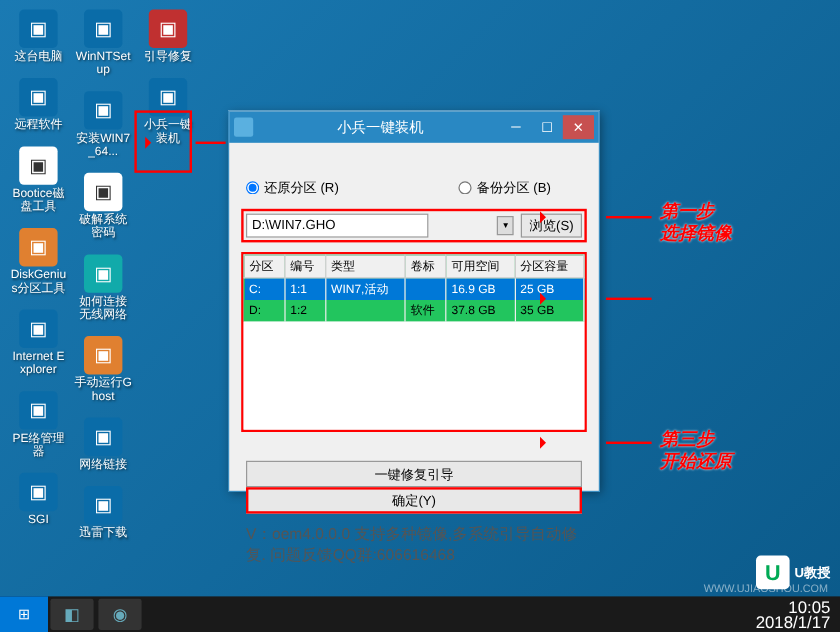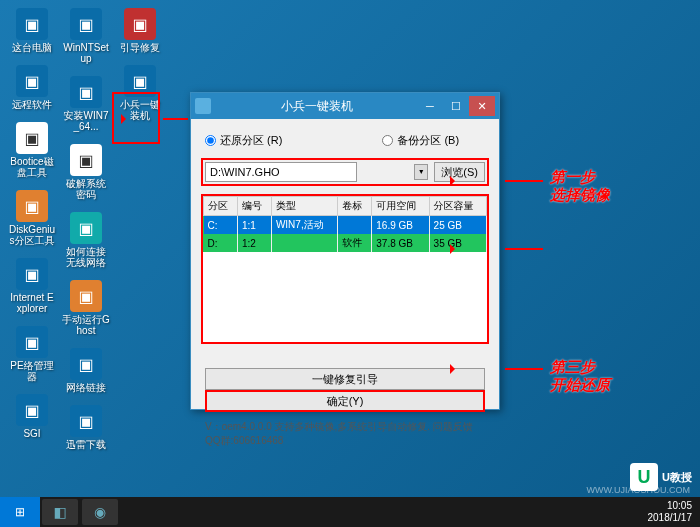--- a/index.html
+++ b/index.html
@@ -23,21 +23,21 @@
 .window { position: absolute; top: 92px; left: 190px; width: 310px; height: 318px; background: #f0f0f0; border: 1px solid #3a8dc0; box-shadow: 2px 2px 8px rgba(0,0,0,0.4); }
 .titlebar { height: 26px; background: #2988c3; color: #fff; display: flex; align-items: center; padding: 0 4px; font-size: 12px; }
 .titlebar .ticon { width: 16px; height: 16px; background: #5ab0e0; margin-right: 6px; border-radius: 2px; }
 .titlebar .title { flex: 1; text-align: center; }
 .winbtns { display: flex; }
 .winbtn { width: 26px; height: 20px; display: flex; align-items: center; justify-content: center; font-size: 11px; cursor: pointer; }
 .winbtn.min { color: #fff; }
 .winbtn.max { color: #fff; }
 .winbtn.close { background: #c75050; color: #fff; }
 
-.content { padding: 8px 10px; }
+.content { padding: 24px 10px; }
 .radios { display: flex; gap: 100px; margin: 6px 4px 10px 4px; }
 .radio { display: flex; align-items: center; gap: 4px; font-size: 11px; }
 .radio input { width: 11px; height: 11px; }
 
 .path-section { margin-bottom: 8px; }
 .path-label { font-size: 11px; margin-bottom: 4px; }
 .path-row { display: flex; gap: 4px; border: 2px solid #ff0000; padding: 2px; }
 .path-input { flex: 1; height: 20px; border: 1px solid #999; padding: 0 4px; font-size: 11px; background: #fff; }
 .path-input-wrap { position: relative; flex: 1; }
 .path-dd { position: absolute; right: 2px; top: 2px; width: 14px; height: 16px; background: #ddd; border: 1px solid #999; font-size: 8px; text-align: center; line-height: 14px; cursor: pointer; }
@@ -46,21 +46,21 @@
 .table-wrap { border: 2px solid #ff0000; margin-top: 6px; }
 .table { width: 100%; border-collapse: collapse; background: #22c55e; font-size: 10px; }
 .table th { background: #f0f0f0; border: 1px solid #ccc; padding: 2px 4px; font-weight: normal; text-align: left; }
 .table td { padding: 2px 4px; border-right: 1px solid #eee; }
 .table tr.sel { background: #0078d7; color: #fff; }
 .table-body-pad { height: 90px; background: #fff; }
 
 .footer-btns { display: flex; justify-content: flex-start; margin-top: 24px; padding: 0 4px; flex-direction: column; }
 .fbtn { height: 22px; padding: 0 10px; border: 1px solid #999; background: #e8e8e8; font-size: 11px; cursor: pointer; }
 .fbtn.ok { border: 2px solid #ff0000; }
-.ver { font-size: 10px; color: #555; margin-top: 8px; padding: 0 4px; }
+.ver { font-size: 13px; color: #555; margin-top: 8px; padding: 0 4px; }
 
 
 .arrow { position: absolute; height: 2px; background: #ff0000; }
 .arrow::after { content: ''; position: absolute; right: -1px; top: -4px; border: 5px solid transparent; border-right-color: #ff0000; transform: translateX(-100%) rotate(180deg); }
 .arrow1 { top: 118px; left: 163px; width: 25px; }
 .arrow1::after { left: -8px; top: -4px; border: 5px solid transparent; border-right-color: #ff0000; }
 .arrow2 { top: 180px; left: 505px; width: 38px; }
 .arrow2::after { left: -8px; top: -4px; border: 5px solid transparent; border-right-color: #ff0000; }
 .arrow3 { top: 248px; left: 505px; width: 38px; }
 .arrow3::after { left: -8px; top: -4px; border: 5px solid transparent; border-right-color: #ff0000; }
@@ -69,21 +69,21 @@
 
 .anno { position: absolute; color: #ff0000; font-size: 15px; font-weight: bold; font-style: italic; line-height: 18px; text-shadow: 0 0 2px #fff; }
 .anno1 { top: 168px; left: 550px; }
 .anno2 { top: 238px; left: 550px; }
 .anno3 { top: 358px; left: 550px; }
 
 
 .taskbar { position: absolute; bottom: 0; left: 0; right: 0; height: 30px; background: #1a1a1a; display: flex; align-items: center; }
 .start { width: 40px; height: 30px; background: #0078d7; display: flex; align-items: center; justify-content: center; color: #fff; cursor: pointer; }
 .task-item { width: 36px; height: 26px; margin: 0 2px; background: #333; border-radius: 2px; cursor: pointer; display: flex; align-items: center; justify-content: center; color: #6ab; font-size: 14px; }
-.tray { margin-left: auto; color: #fff; font-size: 10px; padding: 0 8px; text-align: right; line-height: 12px; }
+.tray { margin-left: auto; color: #fff; font-size: 14px; padding: 0 8px; text-align: right; line-height: 12px; }
 
 
 .watermark { position: absolute; bottom: 36px; right: 8px; display: flex; align-items: center; gap: 4px; }
 .watermark .box { background: #fff; border-radius: 4px; width: 28px; height: 28px; display: flex; align-items: center; justify-content: center; font-size: 18px; color: #0a5; font-weight: bold; }
 .watermark .txt { color: #fff; font-size: 11px; font-weight: bold; }
 .wm-url { position: absolute; bottom: 32px; right: 10px; color: rgba(255,255,255,0.5); font-size: 9px; }
 
 
 .ic-blue { background: #0a6ca8 !important; color:#fff; }
 .ic-red { background: #c03030 !important; color:#fff; }

